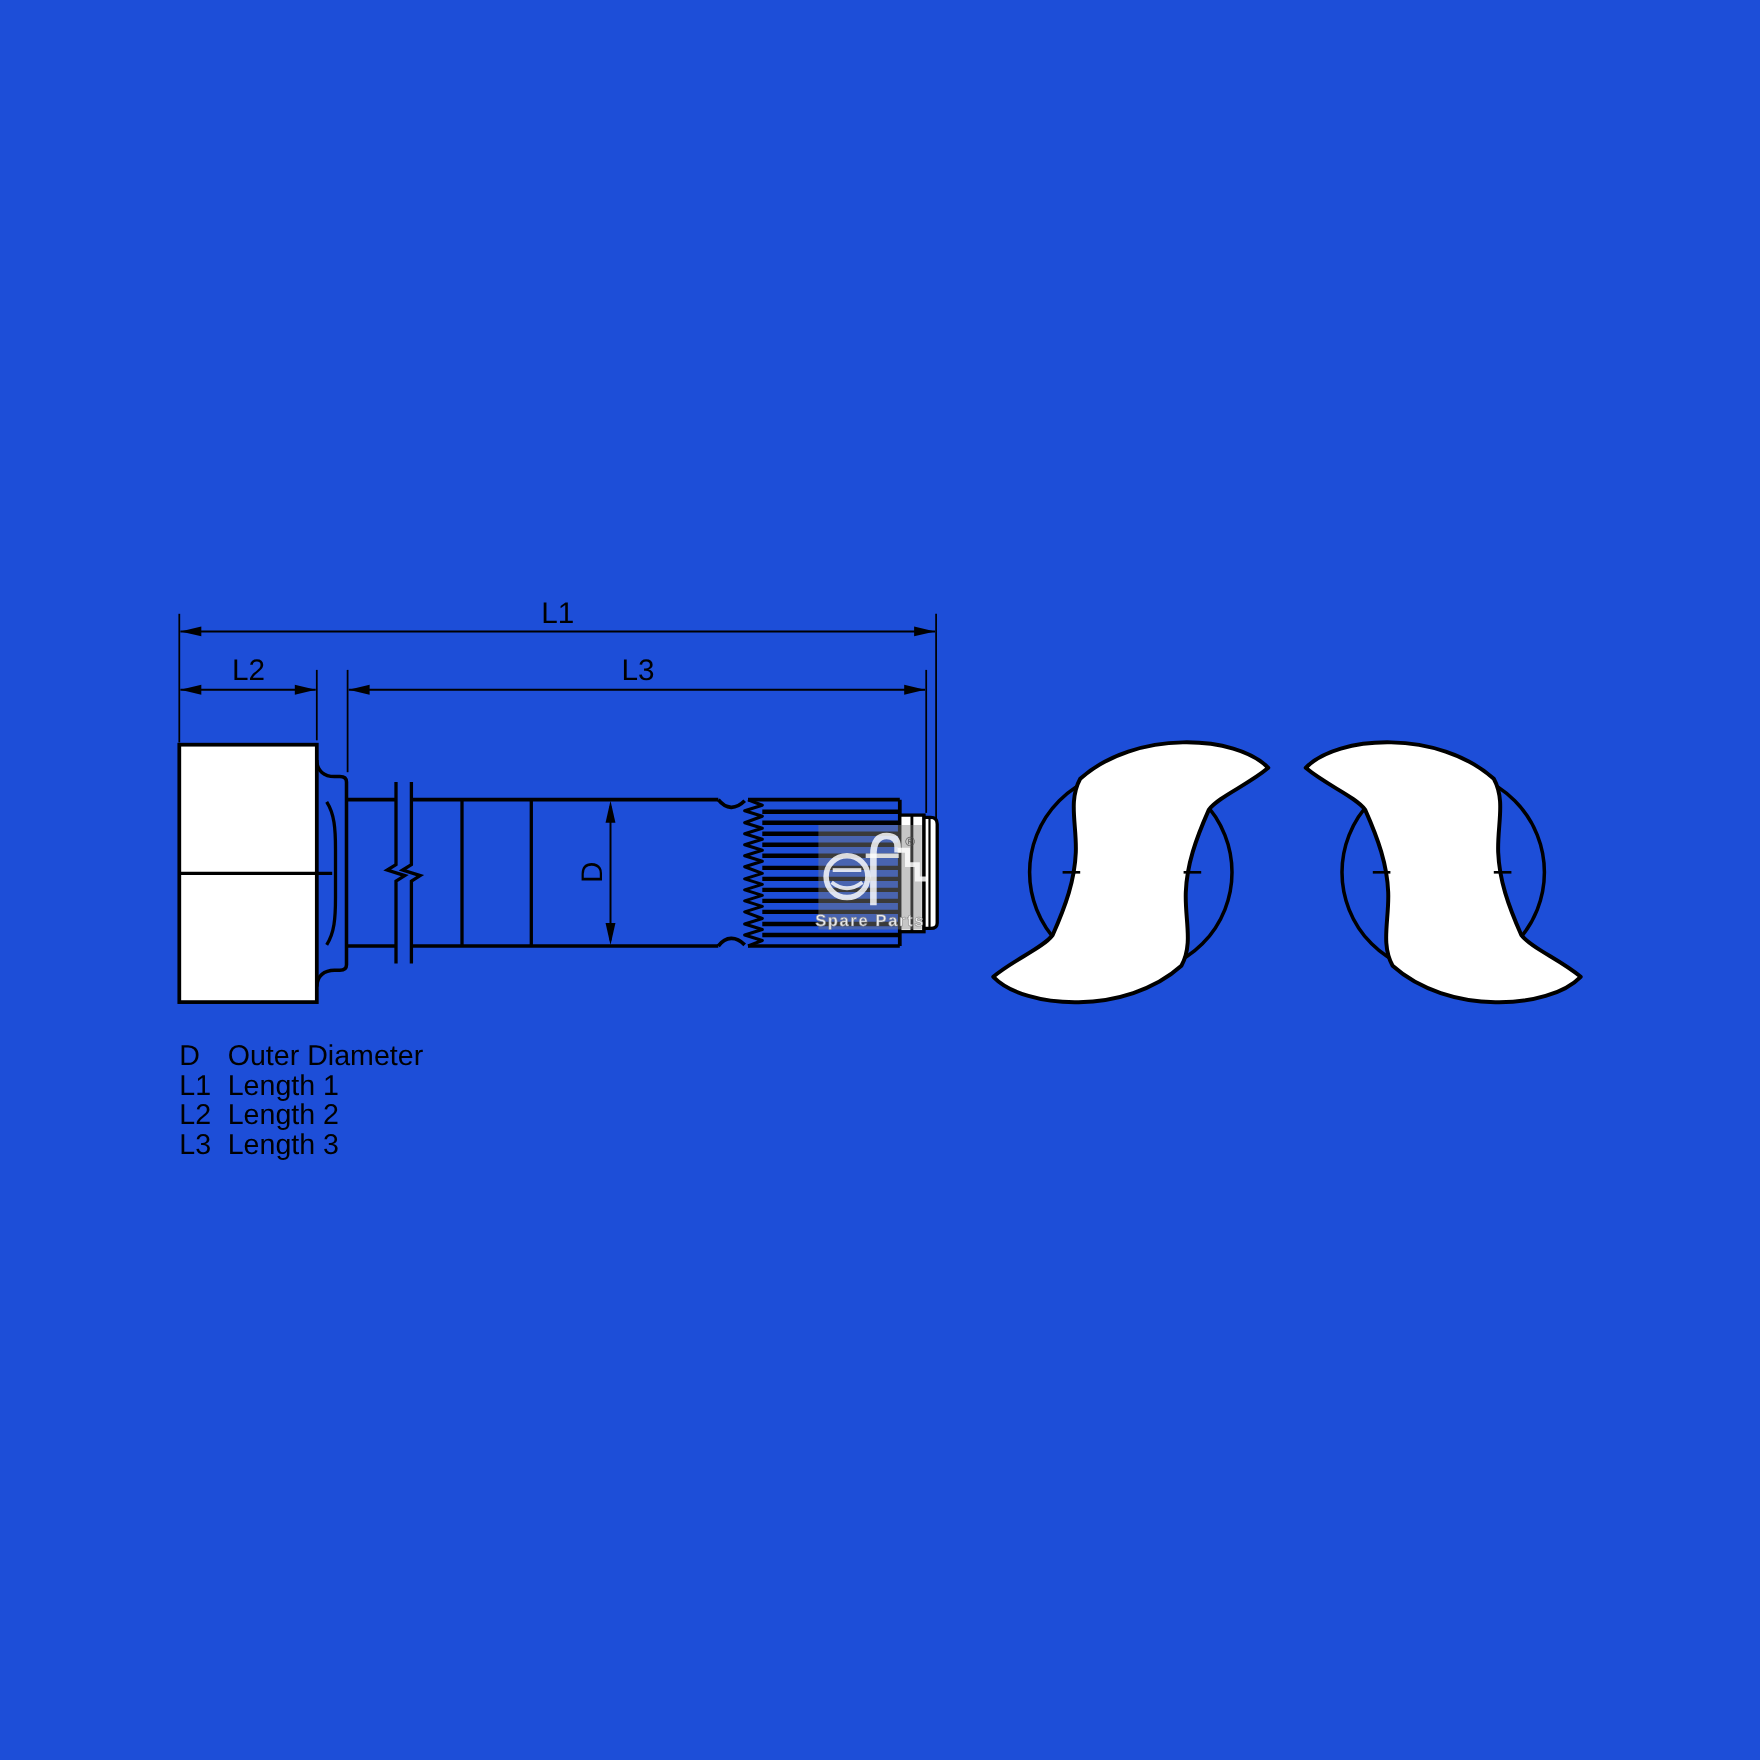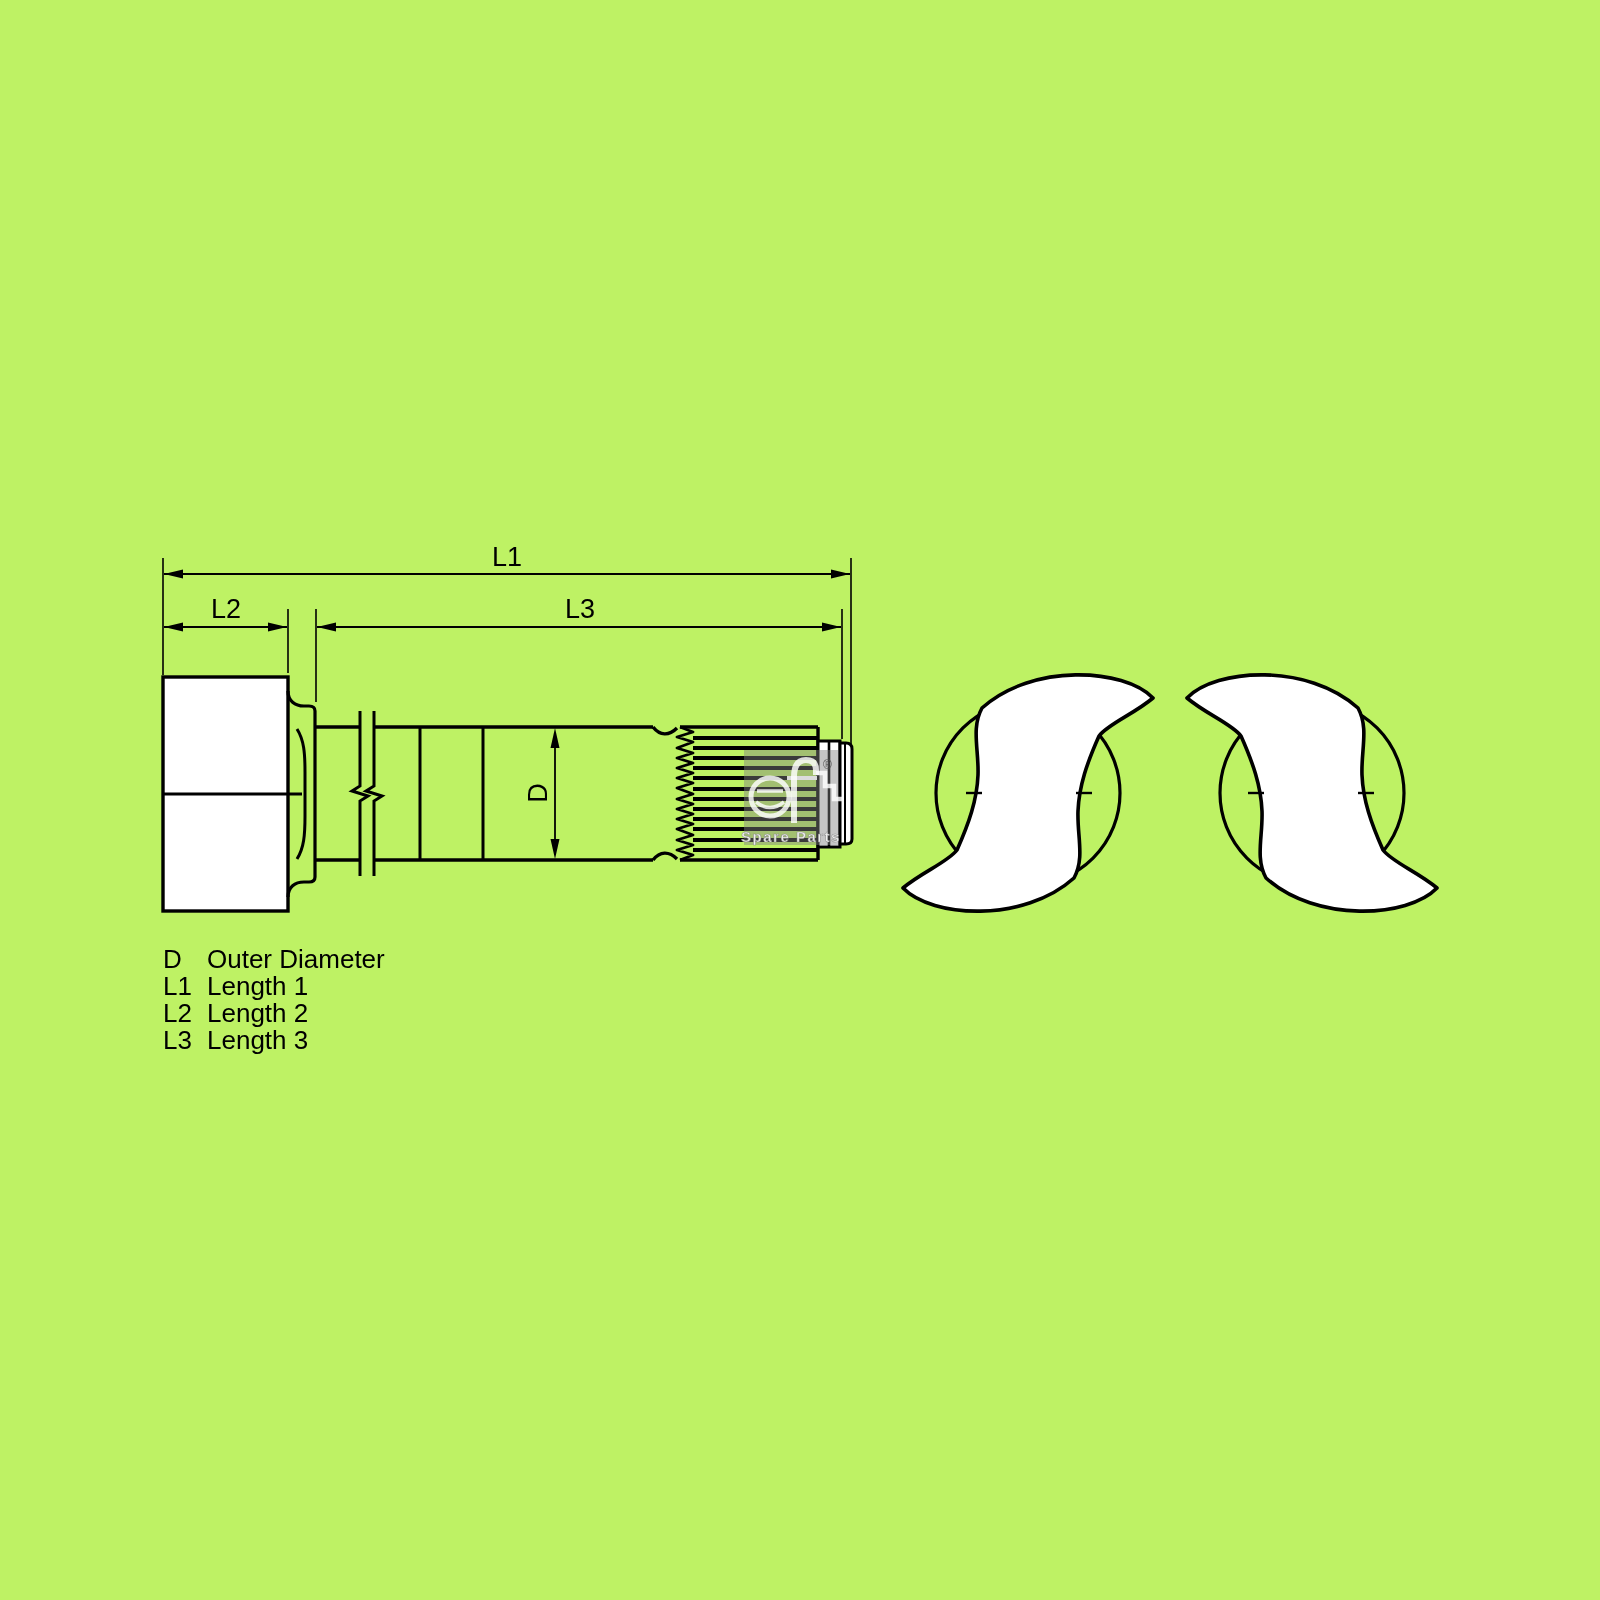--- a/index.html
+++ b/index.html
@@ -1,19 +1,19 @@
 <!DOCTYPE html>
 <html><head>
 <meta charset="utf-8">
 <style>
   html,body{margin:0;padding:0;background:#ffffff;}
   #canvas{
     position:relative;
     width:1600px;height:1600px;
-    background:#bef264;
+    background:#1d4ed8;
     font-family:"Liberation Sans", sans-serif;
     overflow:hidden;
   }
   svg{display:block;}
   text{font-family:"Liberation Sans", sans-serif;}
   .dim-label{font-size:27px;fill:#000000;}
   .legend-text{font-size:26px;fill:#000000;}
   .wm-sub{font-size:15px;font-weight:bold;letter-spacing:1.5px;}
 </style>
 </head>

